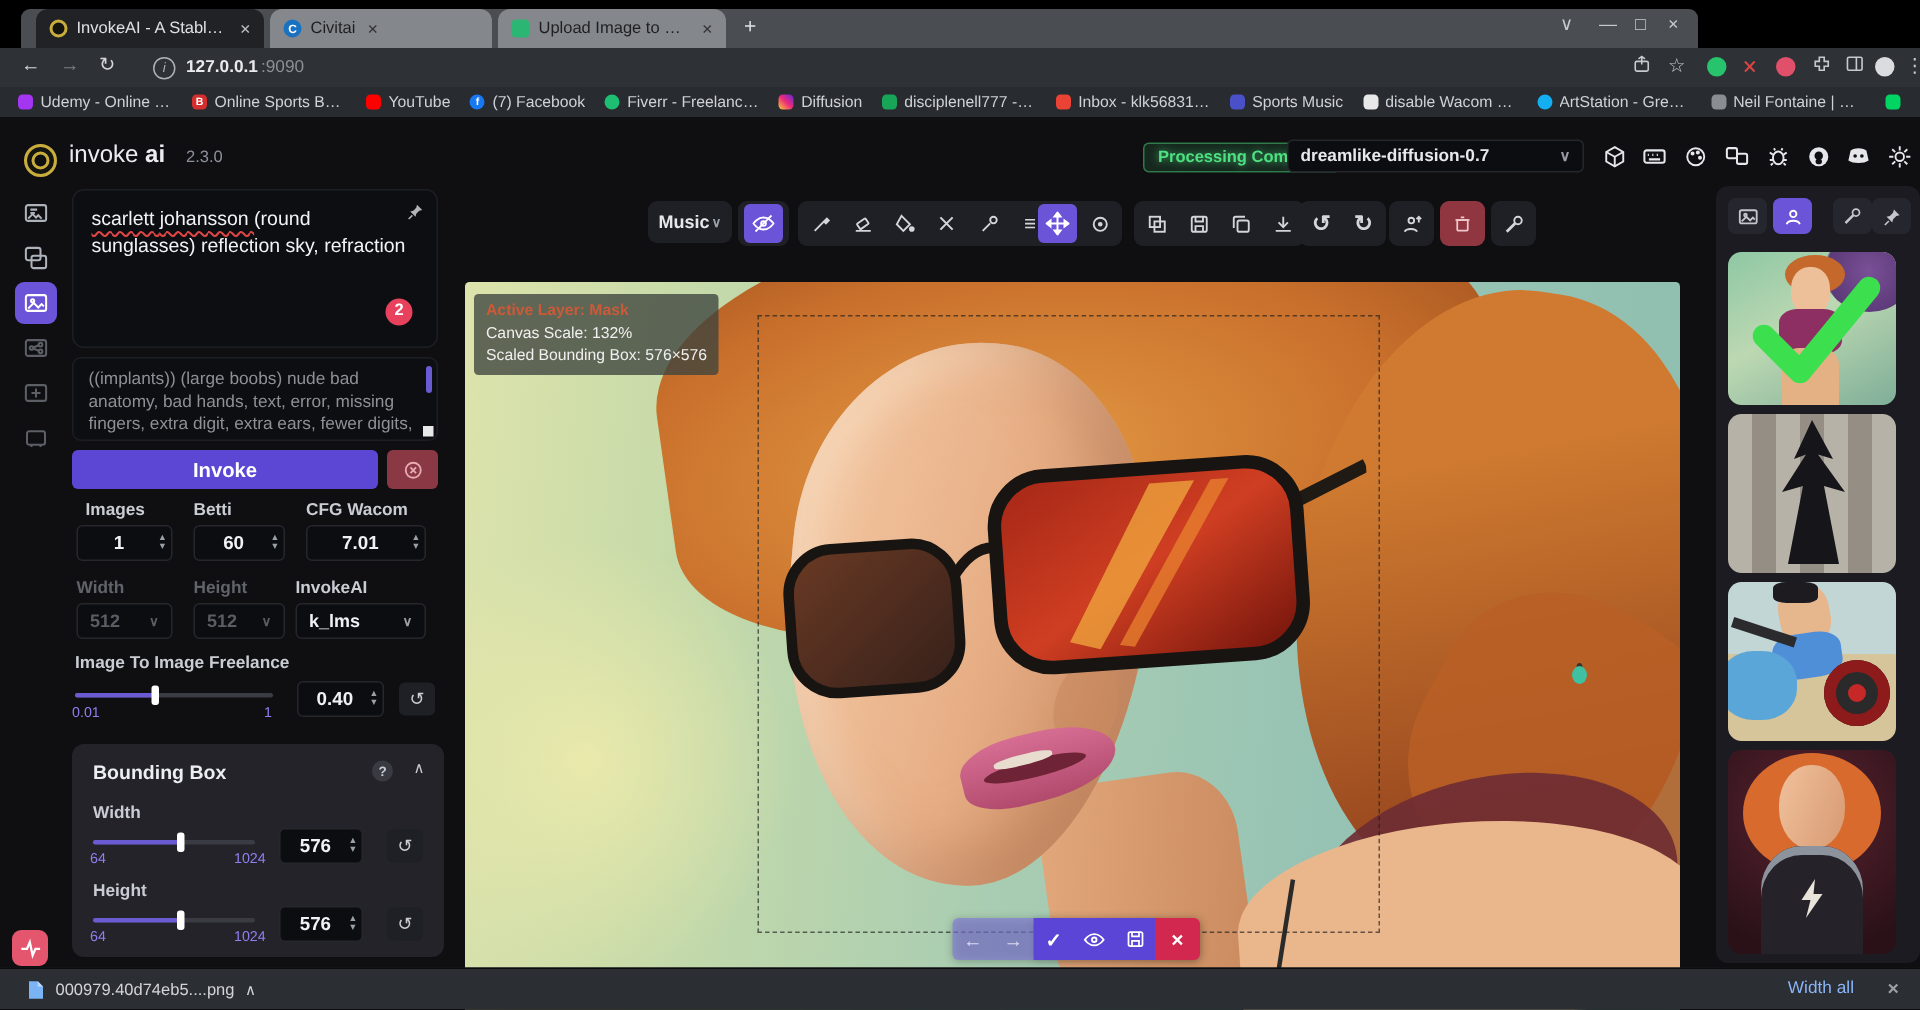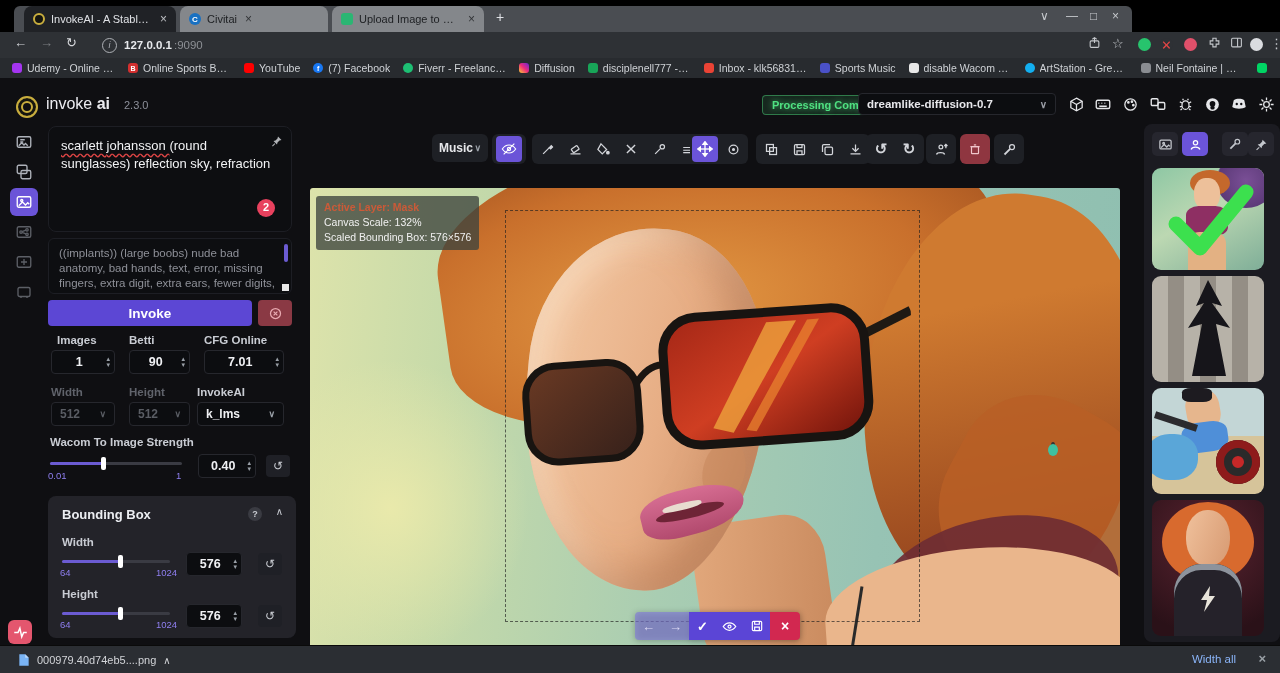--- a/index.html
+++ b/index.html
@@ -348,30 +348,30 @@
     <div class="invokebtn">Invoke</div>
     <div class="cancelbtn">
         <svg width="15" height="15" viewBox="0 0 24 24" fill="none" stroke="#e8aab1" stroke-width="2">
           <circle cx="12" cy="12" r="8"></circle>
           <path d="M9 9l6 6M15 9l-6 6"></path>
         </svg>
       </div>
 
     <span class="plabel" style="left:57px;top:256px;">Images</span>
     <span class="plabel" style="left:129px;top:256px;">Betti</span>
-    <span class="plabel" style="left:204px;top:256px;">CFG Online</span>
+    <span class="plabel" style="left:204px;top:256px;">CFG Wacom</span>
     <div class="numbox" style="left:51px;top:272px;width:64px;">
         <span class="val">1</span>
         <span class="steps">
           <span>▴</span>
           <span>▾</span>
         </span>
       </div>
     <div class="numbox" style="left:129px;top:272px;width:61px;">
-        <span class="val">90</span>
+        <span class="val">60</span>
         <span class="steps">
           <span>▴</span>
           <span>▾</span>
         </span>
       </div>
     <div class="numbox" style="left:204px;top:272px;width:80px;">
         <span class="val">7.01</span>
         <span class="steps">
           <span>▴</span>
           <span>▾</span>
@@ -387,21 +387,21 @@
       </div>
     <div class="selbox dim" style="left:129px;top:324px;width:61px;">
         <span>512</span>
         <span class="chev">∨</span>
       </div>
     <div class="selbox" style="left:197px;top:324px;width:87px;">
         <span>k_lms</span>
         <span class="chev">∨</span>
       </div>
 
-    <span class="plabel" style="left:50px;top:358px;">Wacom To Image Strength</span>
+    <span class="plabel" style="left:50px;top:358px;">Image To Image Freelance</span>
     <div class="slider" style="left:50px;top:384px;width:132px;">
         <span class="fill" style="width:53px;"></span>
         <span class="thumb" style="left:51px;"></span>
       </div>
     <span class="slbl" style="left:48px;top:392px;">0.01</span>
     <span class="slbl" style="left:176px;top:392px;">1</span>
     <div class="numbox" style="left:198px;top:376px;width:58px;">
         <span class="val">0.40</span>
         <span class="steps">
           <span>▴</span>

